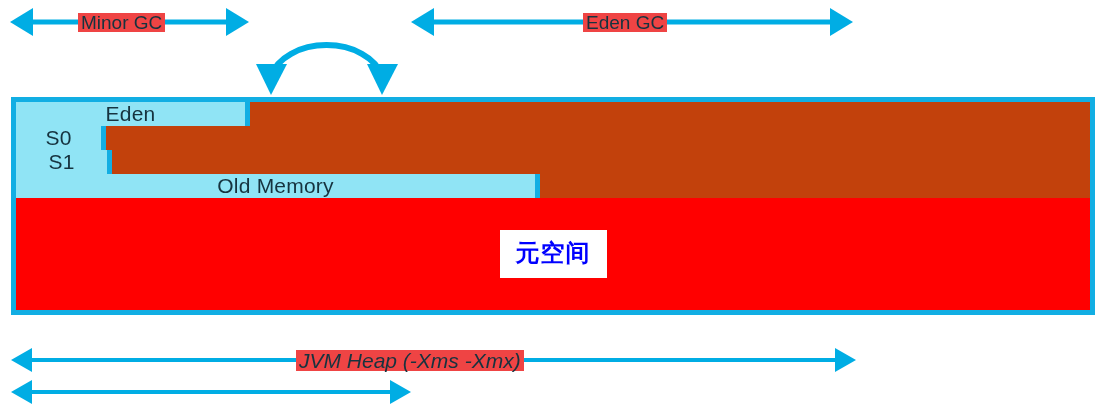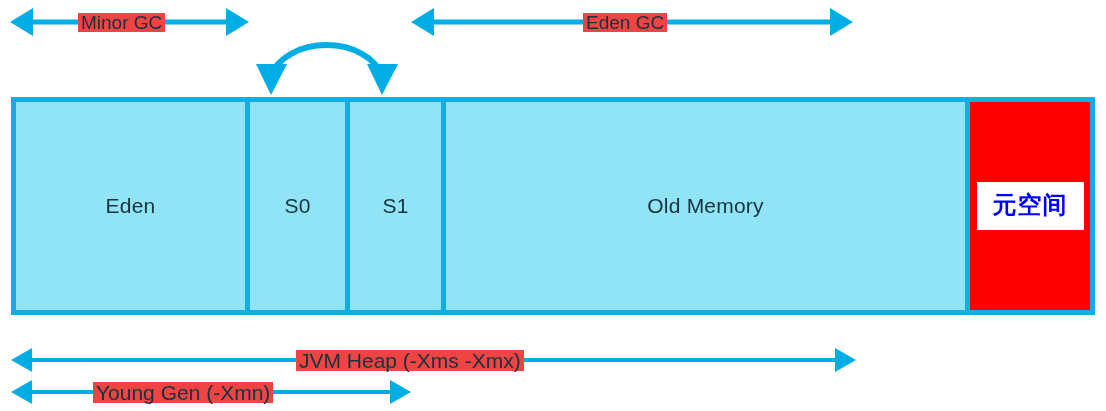--- a/index.html
+++ b/index.html
@@ -28,21 +28,21 @@
   .mem-bar {
     position: absolute;
     left: 11px;
     top: 97px;
     width: 1084px;
     height: 218px;
     box-sizing: border-box;
     border: 5px solid #12AEE3;
     background: #c2410c;
     display: flex;
-    flex-direction: row;
+    flex-direction: column;
   }
   .mem-cell {
     box-sizing: border-box;
     background: #90E4F5;
     position: relative;
     display: flex;
     align-items: center;
     justify-content: center;
     border-right: 5px solid #12AEE3;
   }
@@ -72,21 +72,21 @@
     position: absolute;
     font-size: 19px;
     color: #16333F;
     background: #ef4444;
     white-space: nowrap;
     padding: 0 3px;
     line-height: 1;
   }
   #label-minor-gc  { left: 78px;  top: 13px; }
   #label-major-gc  { left: 583px; top: 13px; }
-  #label-jvm-heap  { left: 296px; top: 350px; font-size: 21px; }
+  #label-jvm-heap  { left: 296px; top: 350px; font-size: 21px; font-style: italic; }
   #label-young-gen { left: 93px;  top: 382px; font-size: 21px; }
 </style>
 </head>
 <body>
 
 <div id="diagram">
 
   <svg class="svg-layer" viewBox="0 0 1106 411" width="1106" height="411" xmlns="http://www.w3.org/2000/svg">
 
     <g>
@@ -123,35 +123,34 @@
   <span class="arrow-label" id="label-minor-gc">Minor GC</span>
 
   <span class="arrow-label" id="label-major-gc">Eden GC</span>
 
   <div class="mem-bar">
 
     <div class="mem-cell" style="width:234px;">
       <span class="cell-label">Eden</span>
     </div>
 
-    <div class="mem-cell" style="width:100px;">
+    <div class="mem-cell" style="width:90px;">
       <span class="cell-label">S0</span>
     </div>
 
     <div class="mem-cell" style="width:96px;">
       <span class="cell-label">S1</span>
     </div>
 
     <div class="mem-cell" style="width:524px;">
       <span class="cell-label">Old Memory</span>
     </div>
 
     <div class="mem-cell red" style="flex:1 1 auto;">
       <span class="meta-label">元空间</span>
     </div>
 
   </div>
 
   <span class="arrow-label" id="label-jvm-heap">JVM Heap (-Xms -Xmx)</span>
 
-  <span class="arrow-label" id="label-young-gen">Young Gen (-Xmn)</span>
 
 </div>
 
 </body></html>

